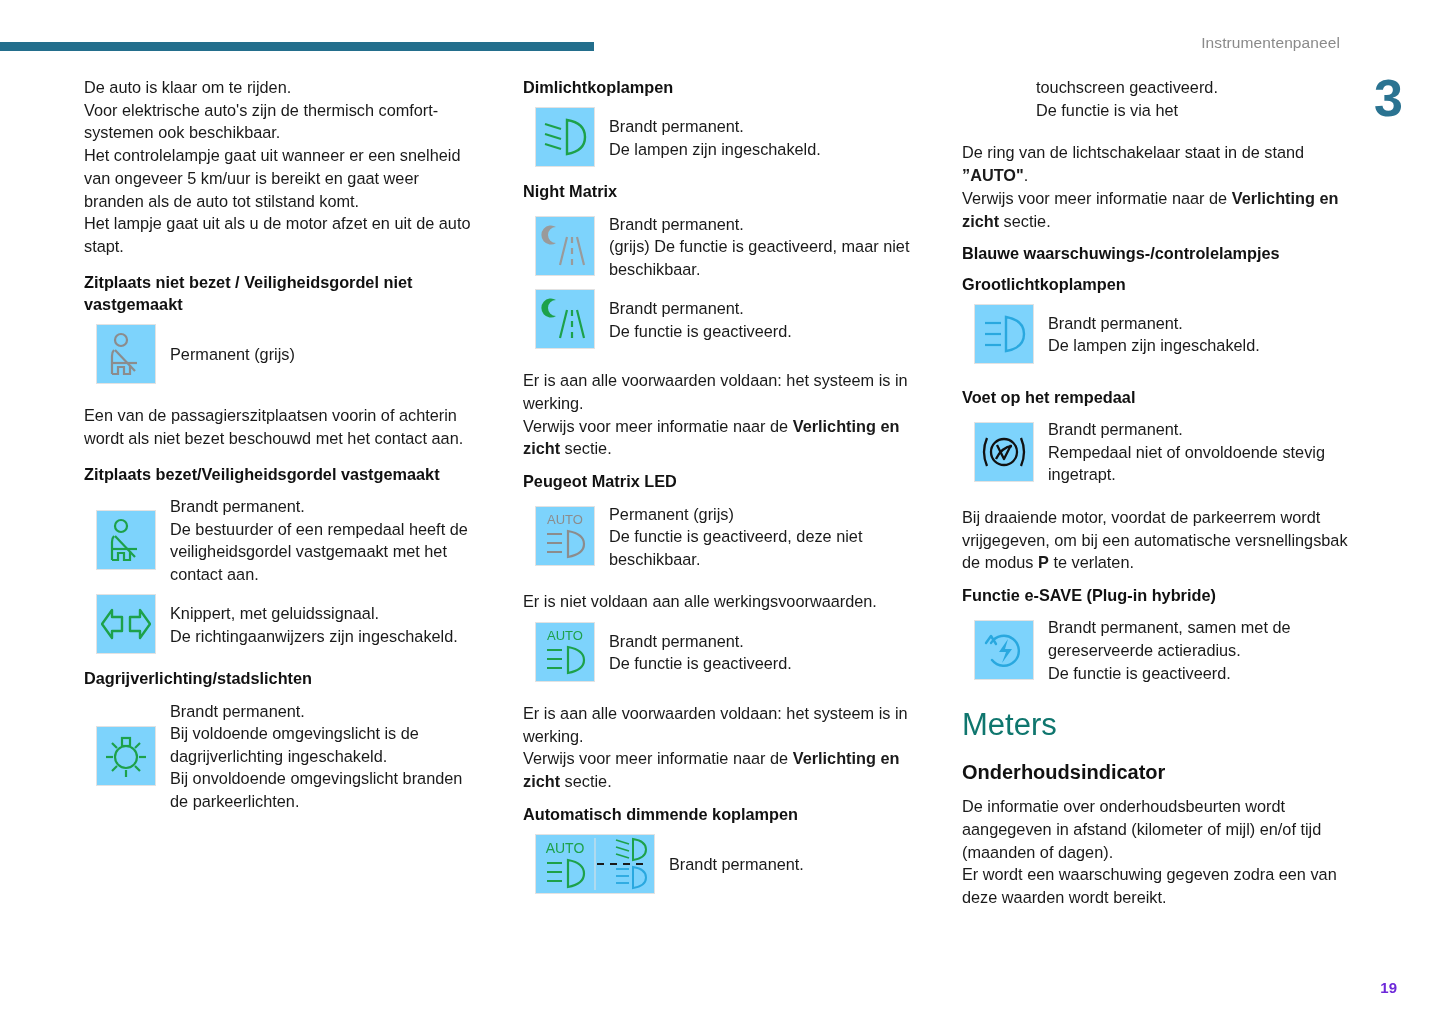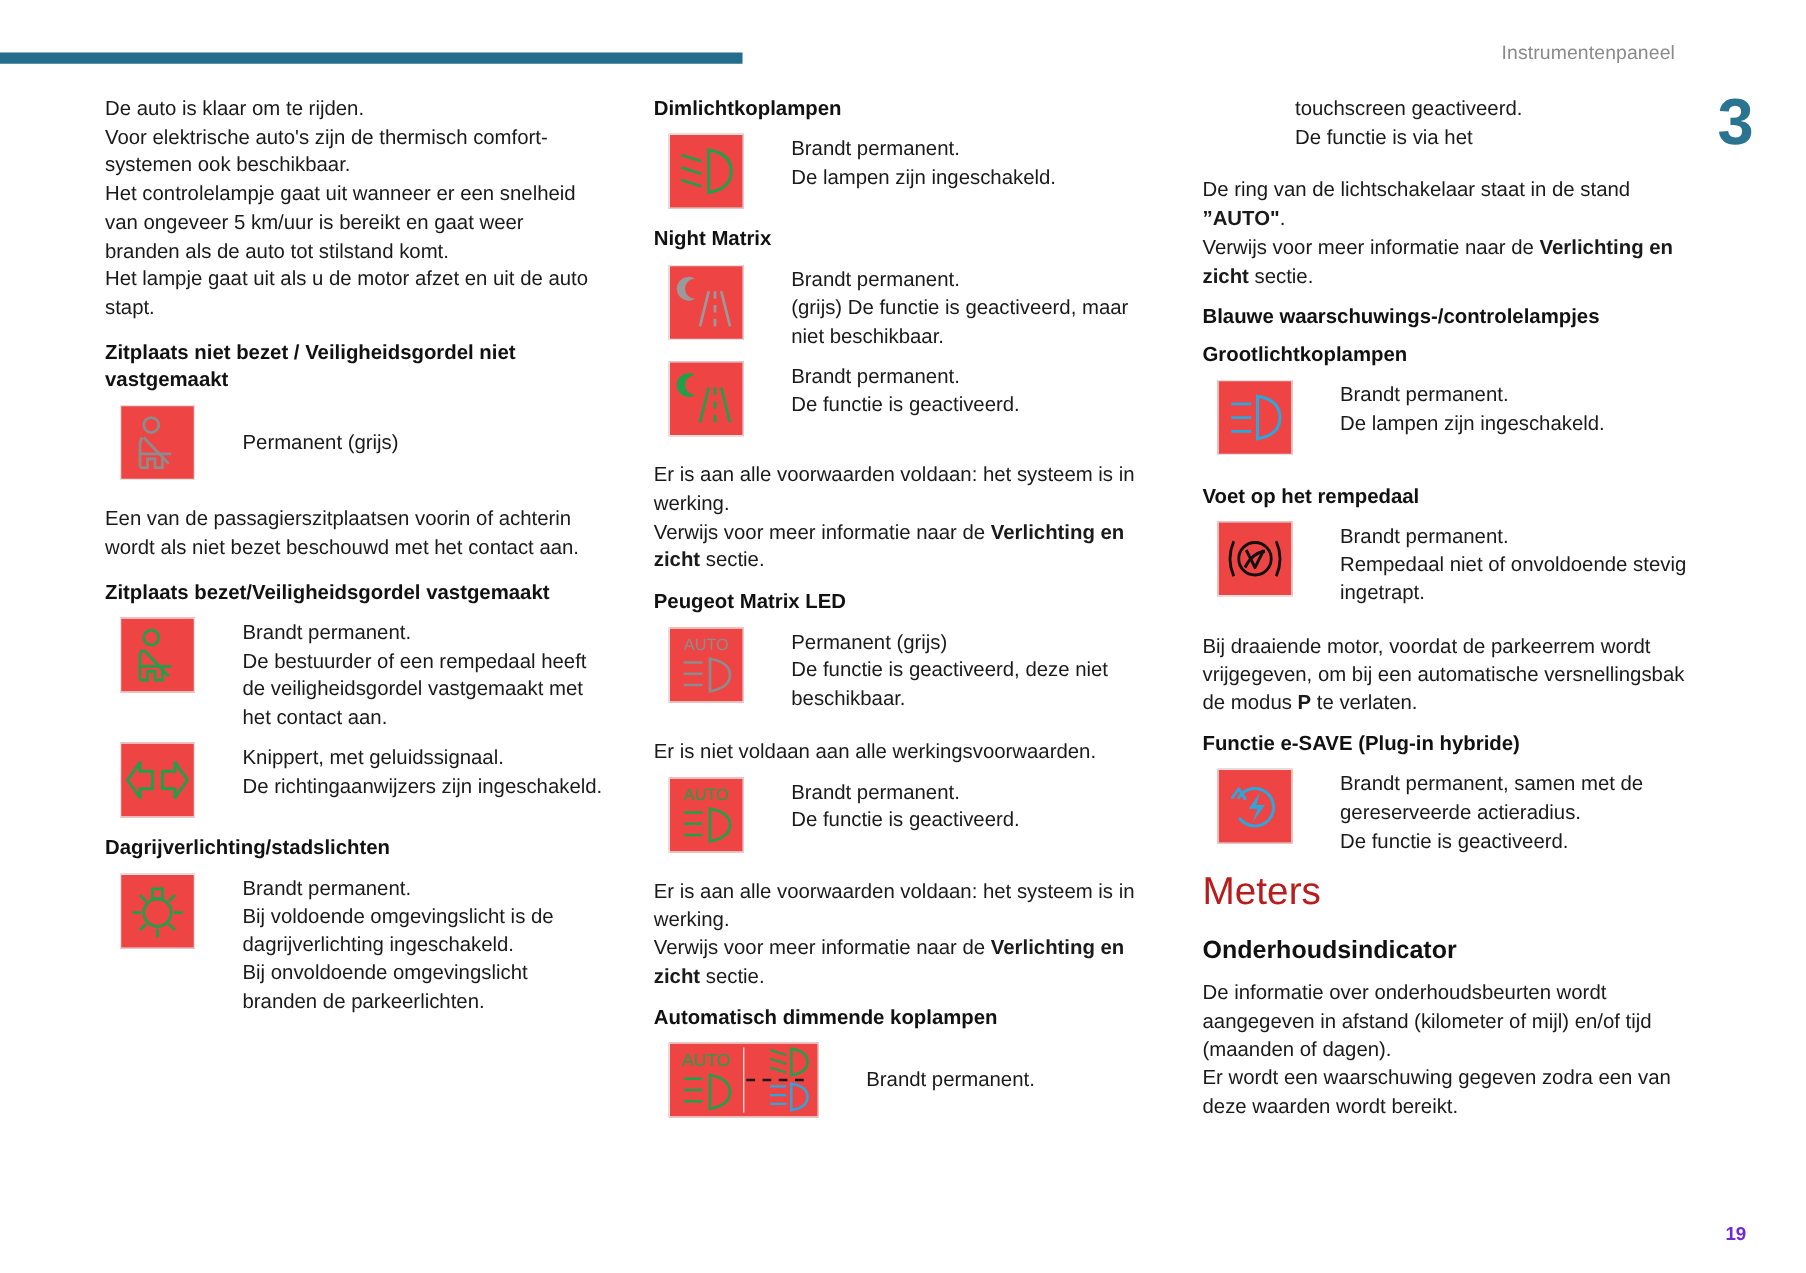--- a/index.html
+++ b/index.html
@@ -77,61 +77,60 @@
   h3.sub {
     margin: 13px 0 6px 0;
     font-size: 16.3px;
     font-weight: bold;
     line-height: 1.37;
     color: #111;
   }
   h3.sub.tight { margin-top: 10px; }
 
   h2.meters {
-    margin: 12px 0 0 0;
+    margin: 24px 0 0 0;
     font-size: 31px;
     font-weight: normal;
-    color: #b91c1c;
+    color: #0f766e;
     line-height: 1.1;
   }
   h2.section {
     margin: 19px 0 12px 0;
     font-size: 20px;
     font-weight: bold;
     color: #111;
     line-height: 1.1;
   }
 
   b { font-weight: bold; }
   .spacer-md { height: 20px; }
 
   
   .iconrow {
     display: flex;
-    align-items: flex-start;
+    align-items: center;
     margin: 9px 0 0 0;
-    gap: 24px;
   }
   .iconrow .ibox {
     flex: 0 0 auto;
     margin-left: 12px;
     margin-right: 14px;
   }
   .iconrow .itext {
     padding-top: 1px;
     font-size: 16.3px;
     line-height: 1.385;
   }
   .iconrow.alignmid .itext { align-self: center; padding-top: 0; }
 
   .ibox {
     width: 60px;
     height: 60px;
     border: 1px solid #e2e2e2;
-    background: #ef4444;
+    background: #7dd3fc;
     display: flex;
     align-items: center;
     justify-content: center;
     box-sizing: border-box;
   }
   .ibox.wide { width: 120px; }
   .ibox svg { display: block; }
 </style>
 </head>
 <body>

